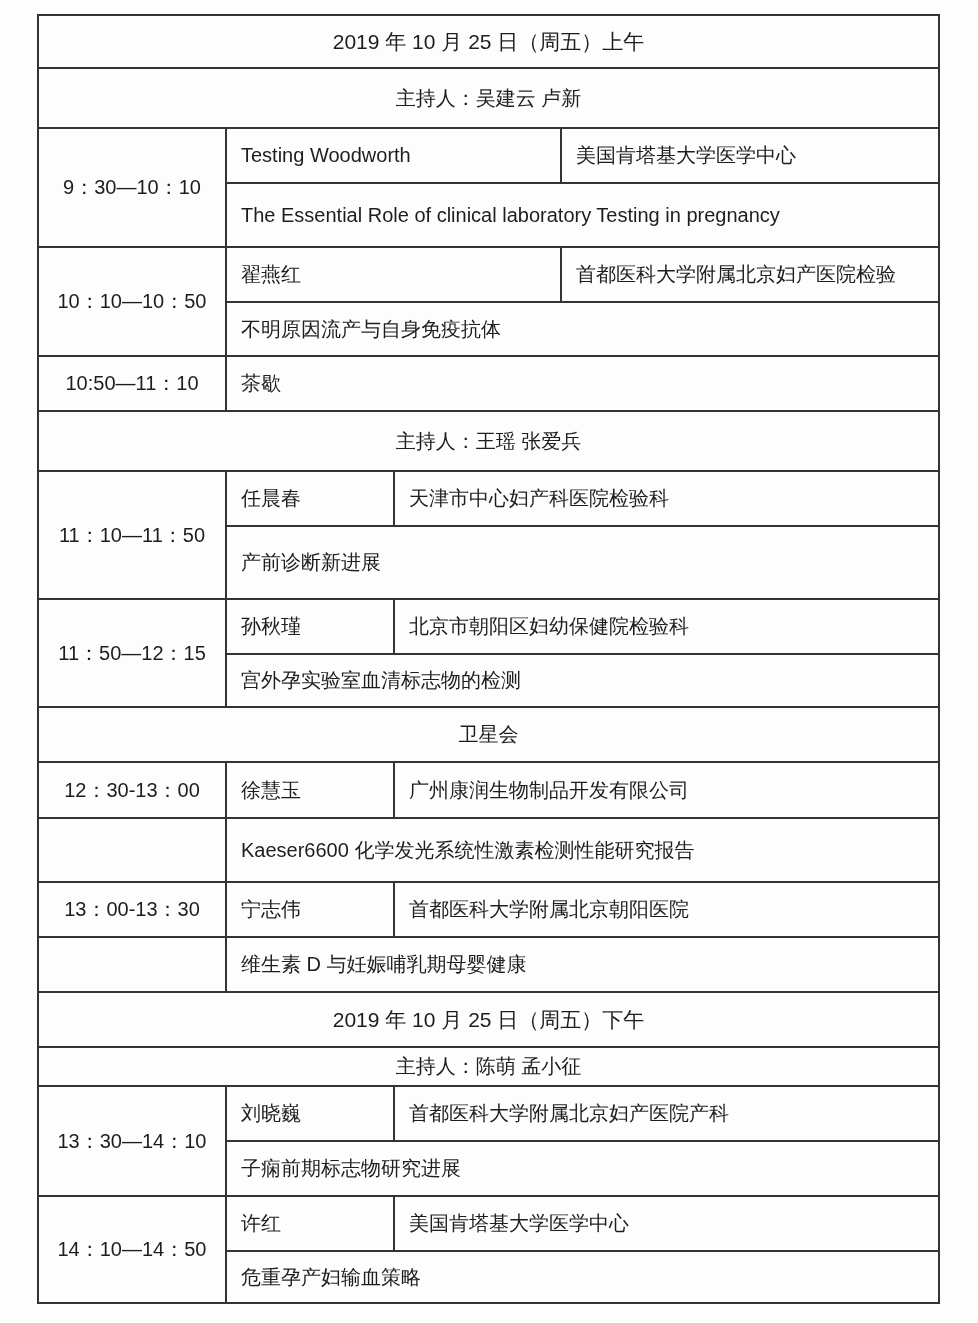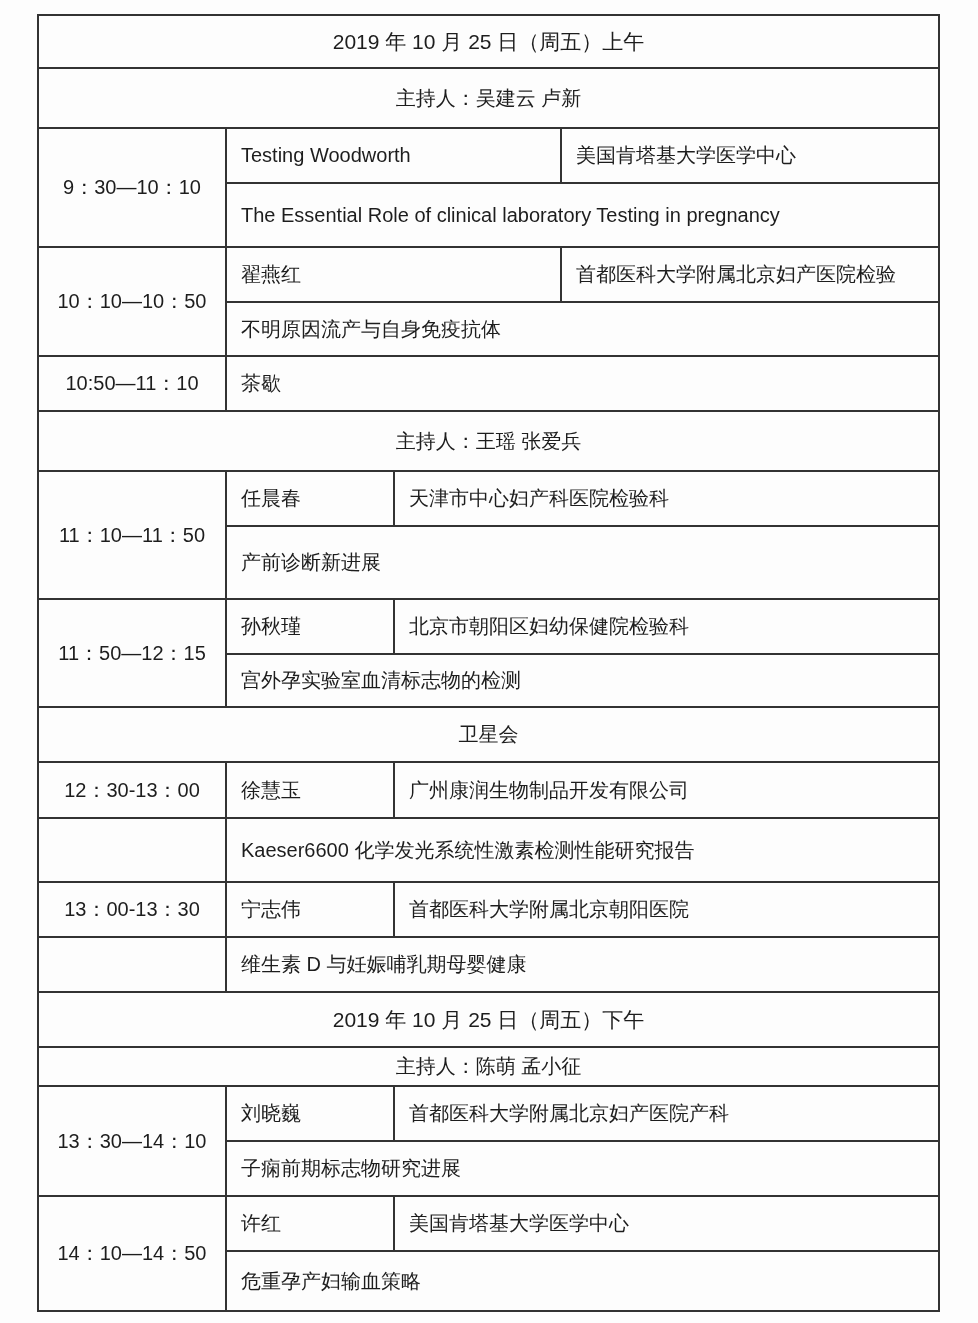--- a/index.html
+++ b/index.html
@@ -150,19 +150,19 @@
     </tr>
     <tr style="height:55px">
       <td colspan="3">子痫前期标志物研究进展</td>
     </tr>
 
     <tr style="height:55px">
       <td rowspan="2" class="time">14：10—14：50</td>
       <td>许红</td>
       <td colspan="2">美国肯塔基大学医学中心</td>
     </tr>
-    <tr style="height:60px">
+    <tr style="height:52px">
       <td colspan="3">危重孕产妇输血策略</td>
     </tr>
 
   </tbody>
     </table>
 </div>
 
 </body></html>

